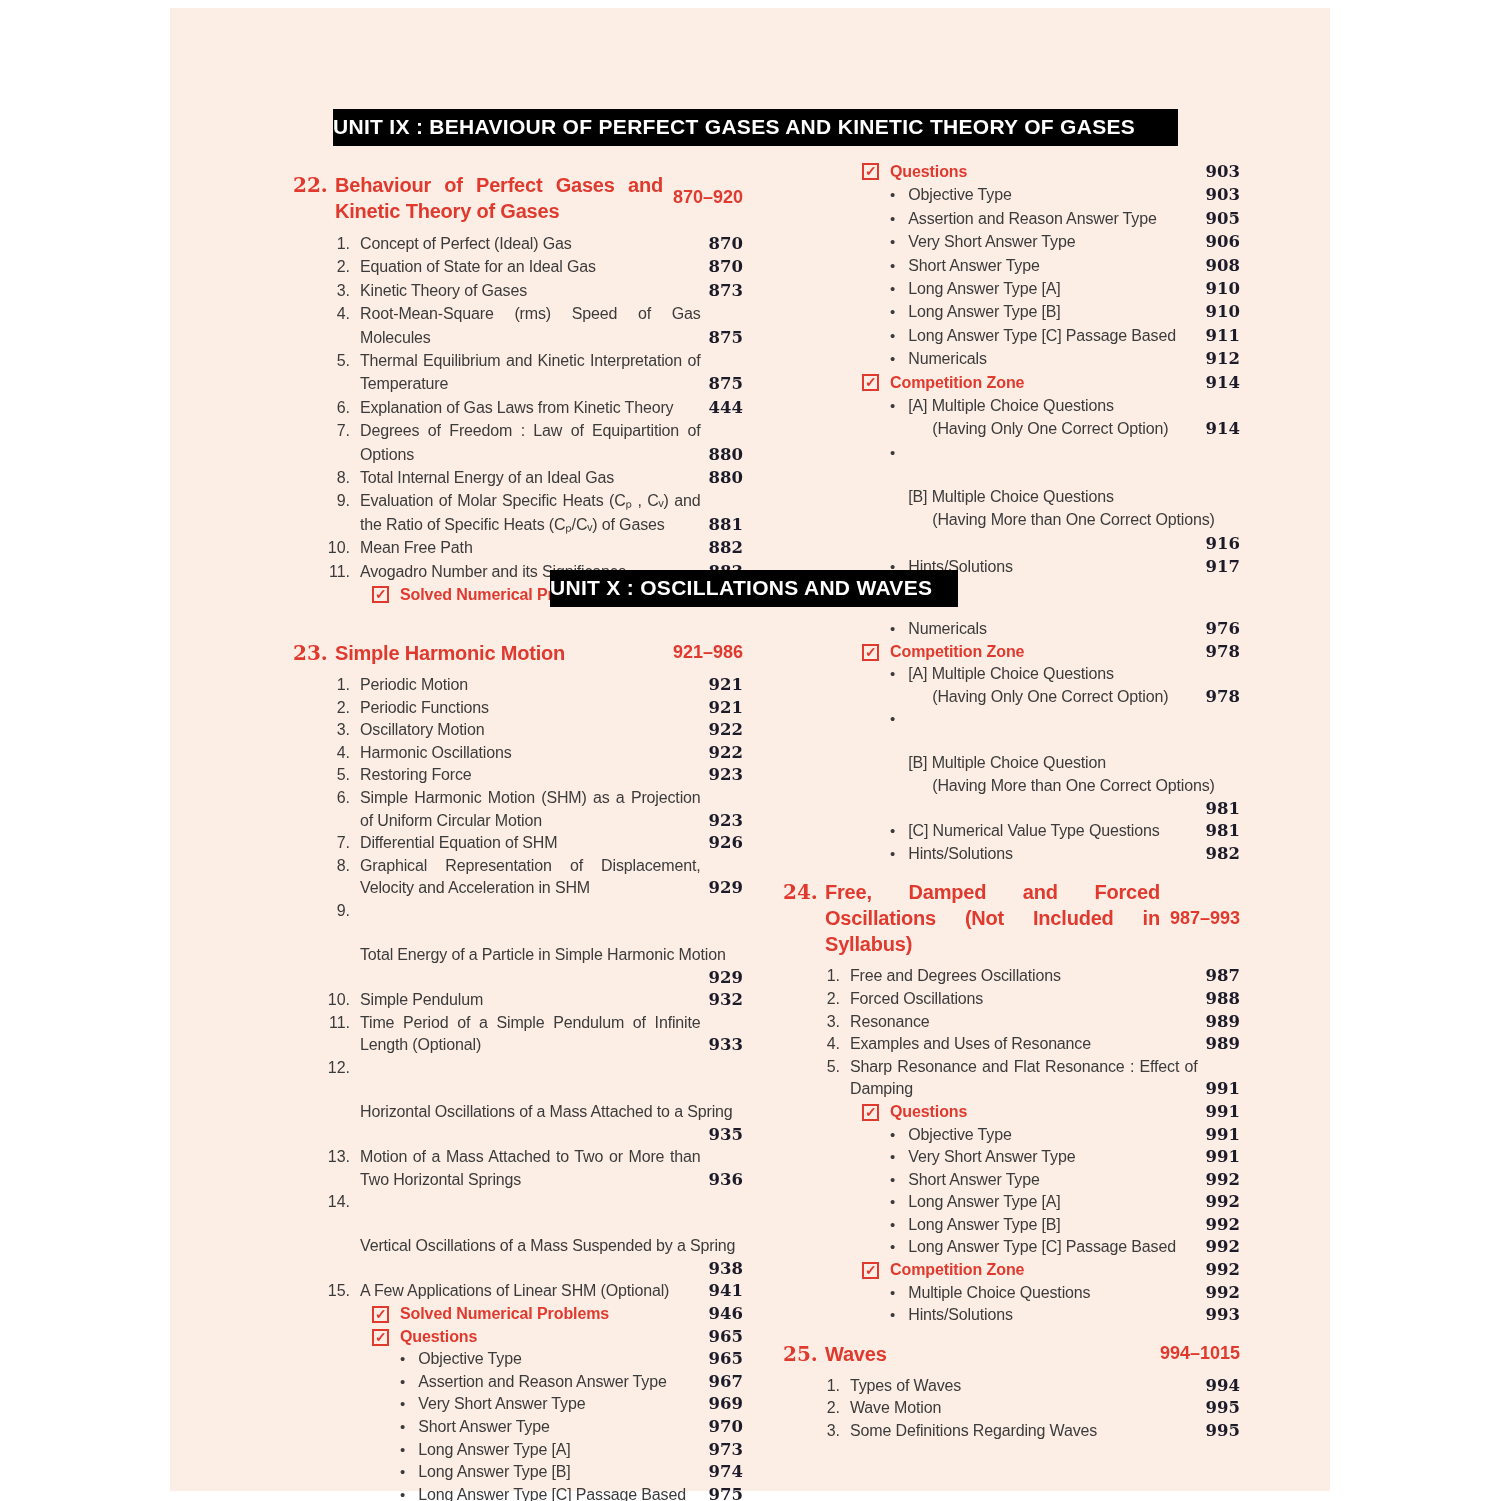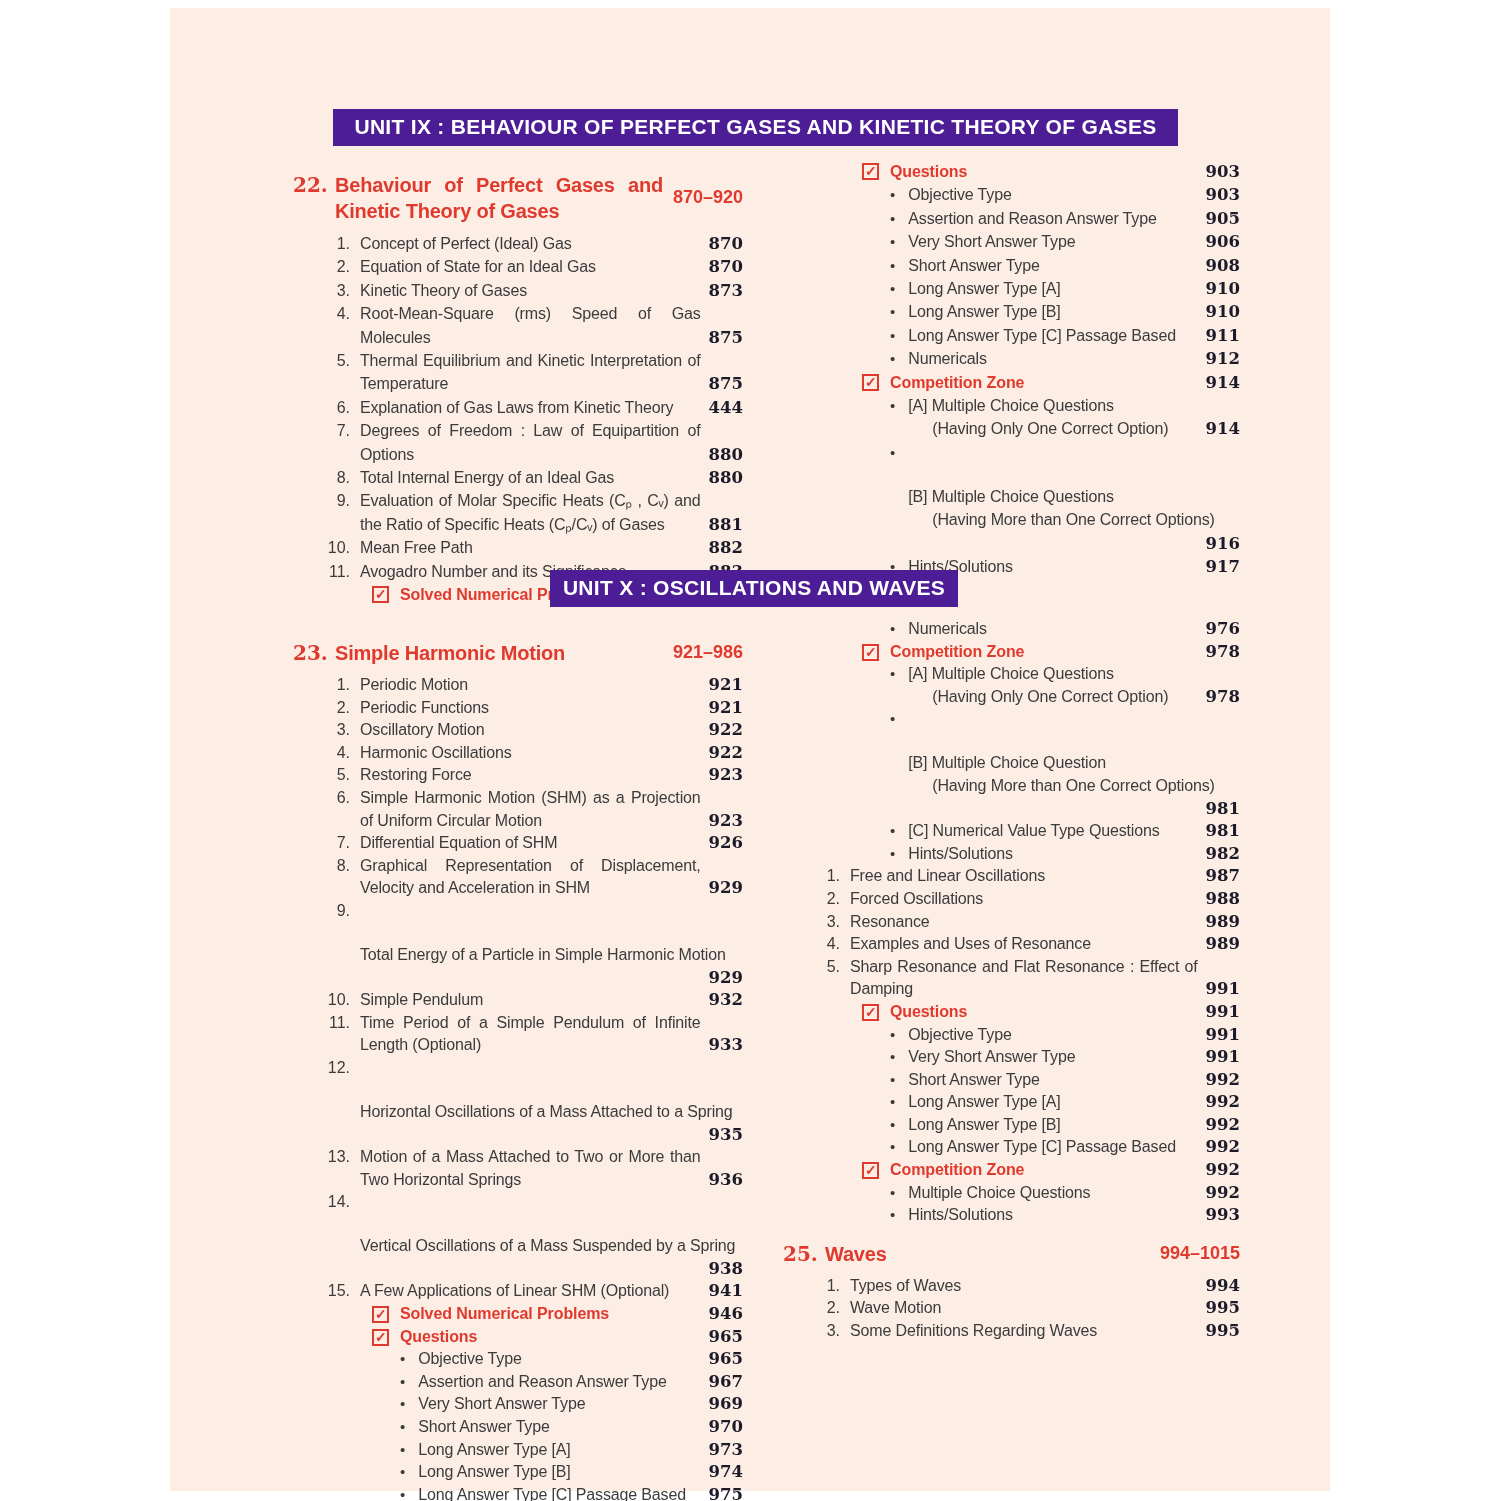--- a/index.html
+++ b/index.html
@@ -6,22 +6,22 @@
   body{
     width:1501px;height:1501px;position:relative;background:#ffffff;
     font-family:"Liberation Sans",sans-serif;color:#3b3b3b;
     overflow:hidden;
   }
   #page{
     position:absolute;left:170px;top:8px;width:1160px;height:1483px;
     background:#fdeee5;
   }
   .banner{
-    position:absolute;background:#4c1d95;color:#ffffff;font-weight:bold;
-    font-size:21px;text-align:center;padding:6px 0 7px;letter-spacing:.3px;
+    position:absolute;background:#000000;color:#ffffff;font-weight:bold;
+    font-size:21px;padding:6px 0 7px;letter-spacing:.3px;
     white-space:nowrap;
   }
   #banner1{left:163px;top:101px;width:845px;}
   #banner2{left:380px;top:562px;width:408px;}
   .col{position:absolute;font-size:16px;line-height:23px;}
   #u9l {left:118px;top:152px;width:455px;line-height:23.4px;}
   #u9r {left:608px;top:152px;width:462px;line-height:23.4px;}
   #u10l{left:118px;top:620px;width:455px;line-height:22.6px;}
   #u10r{left:608px;top:610px;width:462px;line-height:22.6px;}
 
@@ -584,25 +584,32 @@
       </div>
       <div class="entry bullet">
         <span class="b-dot">•</span>
         <div class="i-body">
           <div class="i-lines">
             <span class="i-label">Hints/Solutions</span>
           </div>
           <span class="i-page">982</span>
         </div>
       </div>
+      <div class="entry chapter">
+        <span class="ch-num">24.</span>
+        <div class="ch-main">
+          <span class="ch-title">Free, Damped and Forced Oscillations (Not Included in Syllabus)</span>
+          <span class="ch-range">987–993</span>
+        </div>
+      </div>
       <div class="entry item">
         <span class="i-num">1.</span>
         <div class="i-body">
           <div class="i-lines">
-            <span class="i-label">Free and Linear Oscillations</span>
+            <span class="i-label">Free and Degrees Oscillations</span>
           </div>
           <span class="i-page">987</span>
         </div>
       </div>
       <div class="entry item">
         <span class="i-num">2.</span>
         <div class="i-body">
           <div class="i-lines">
             <span class="i-label">Forced Oscillations</span>
           </div>

